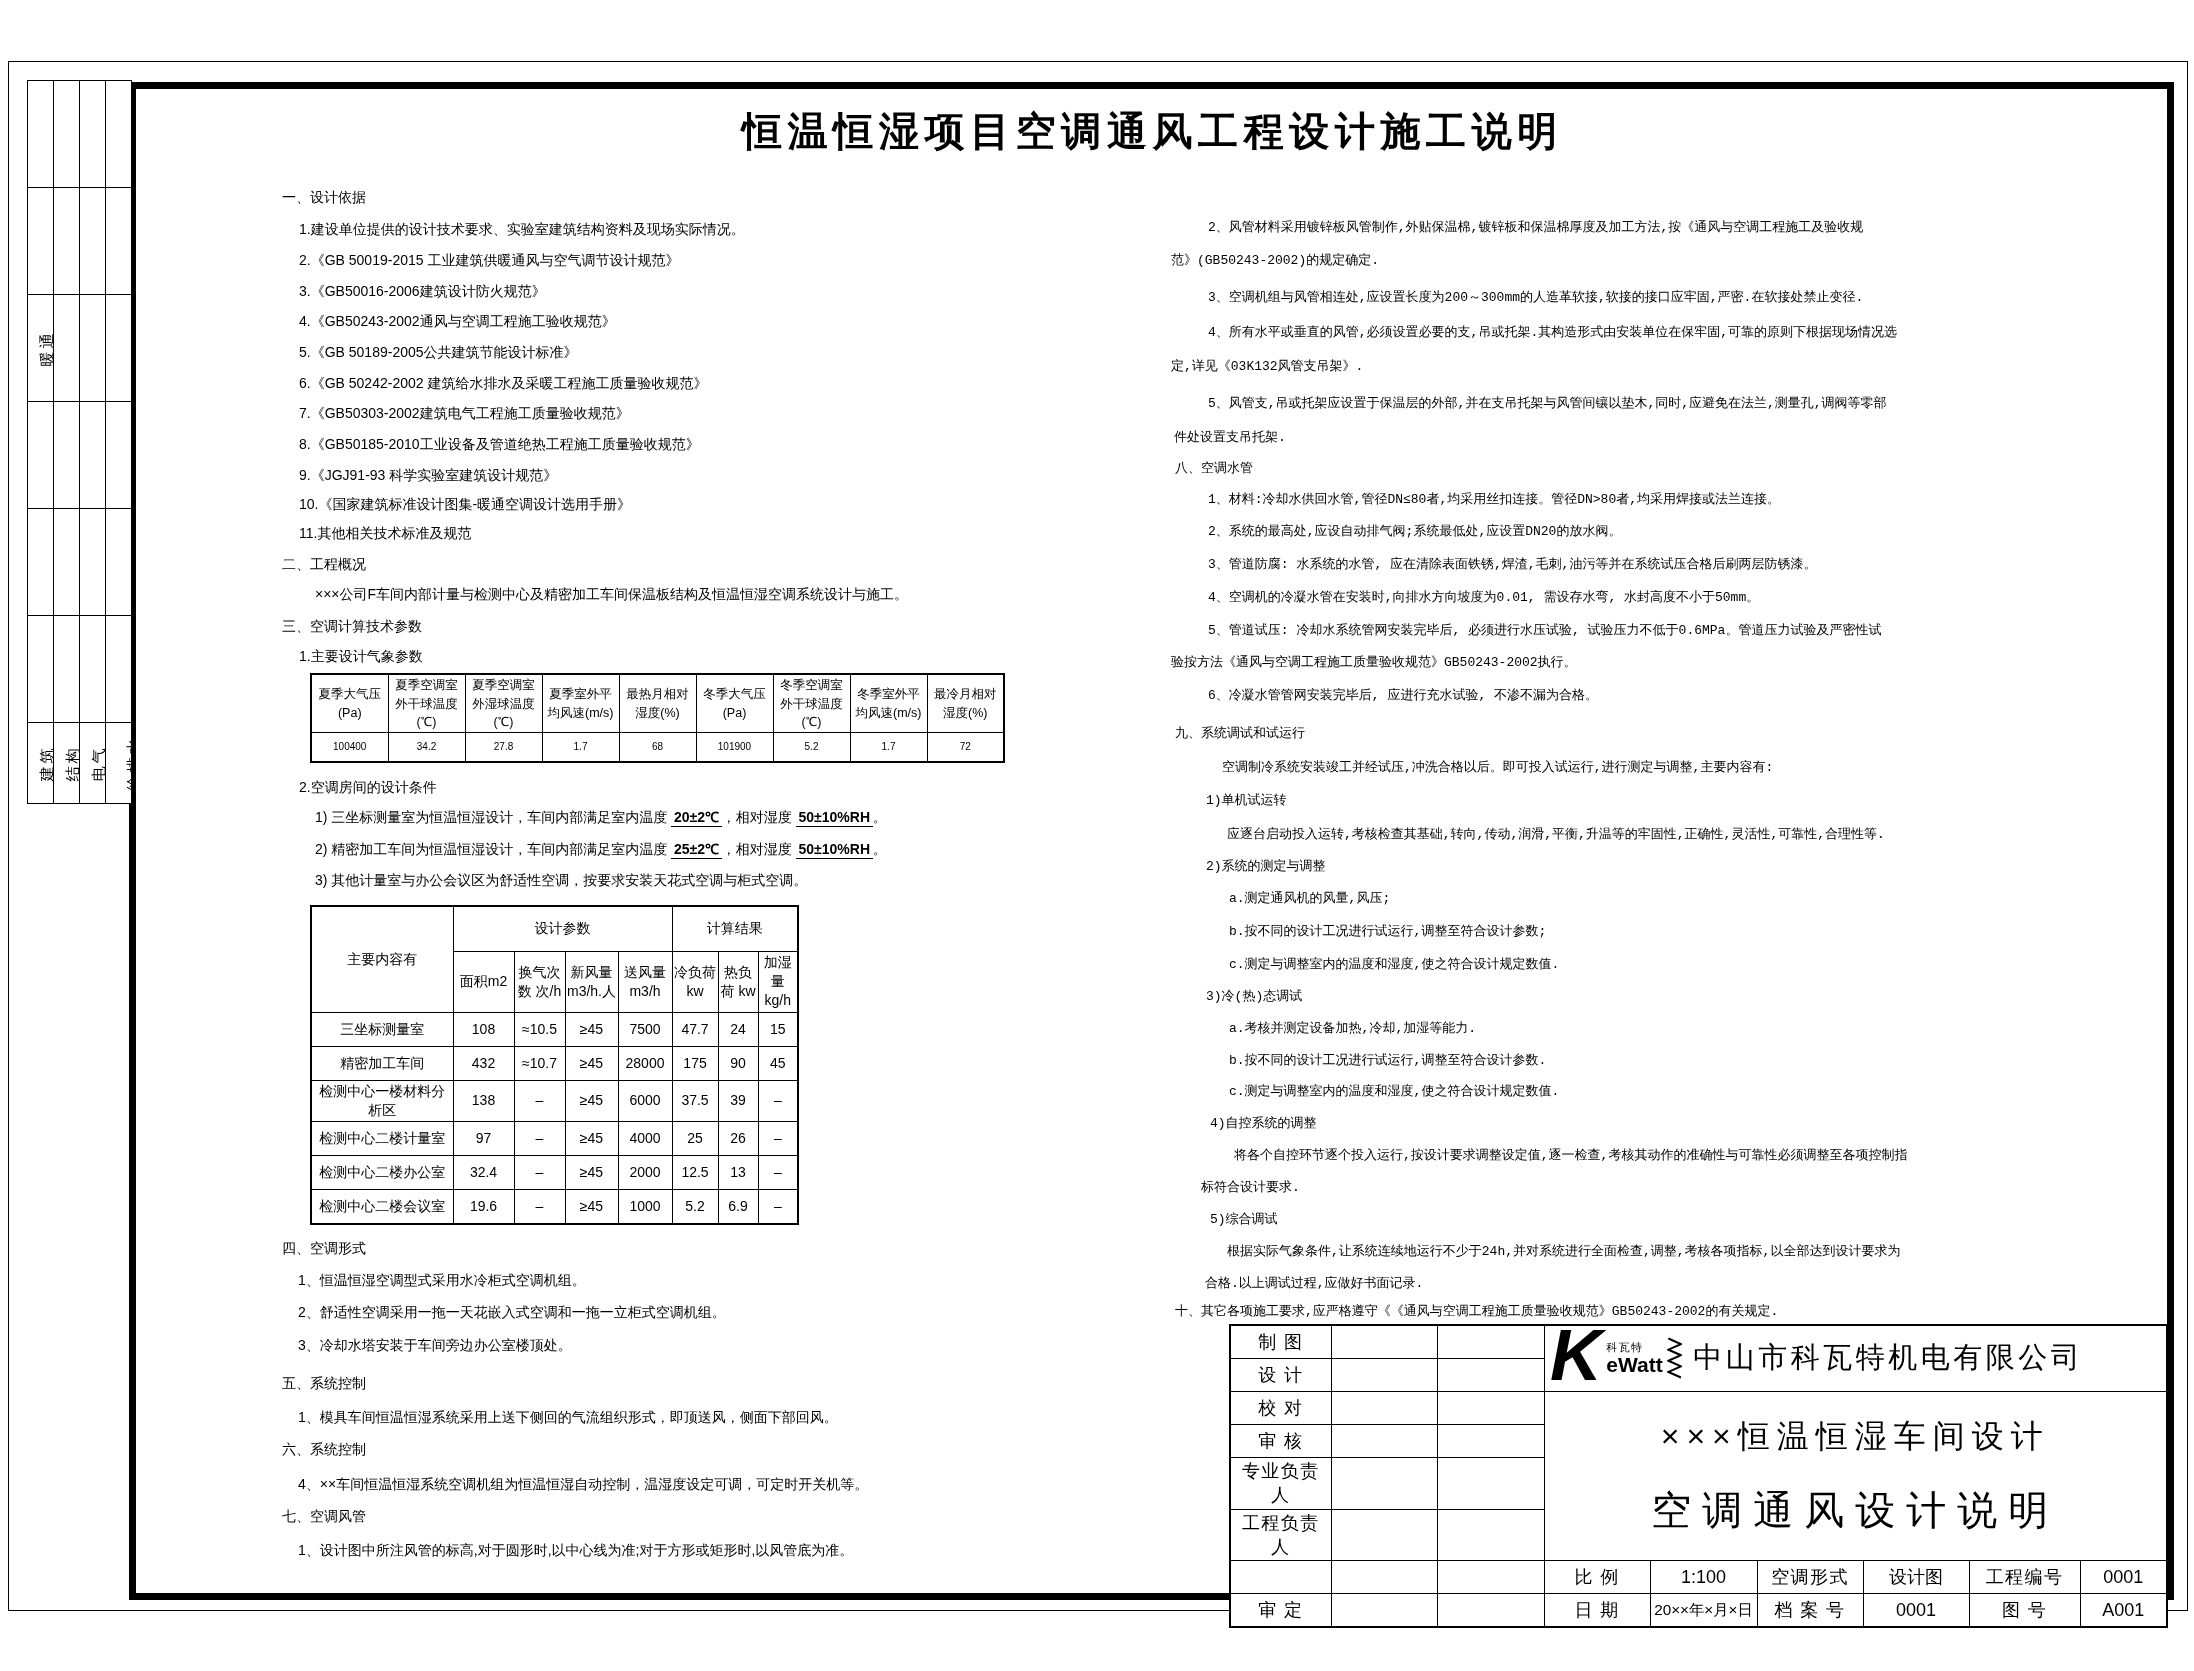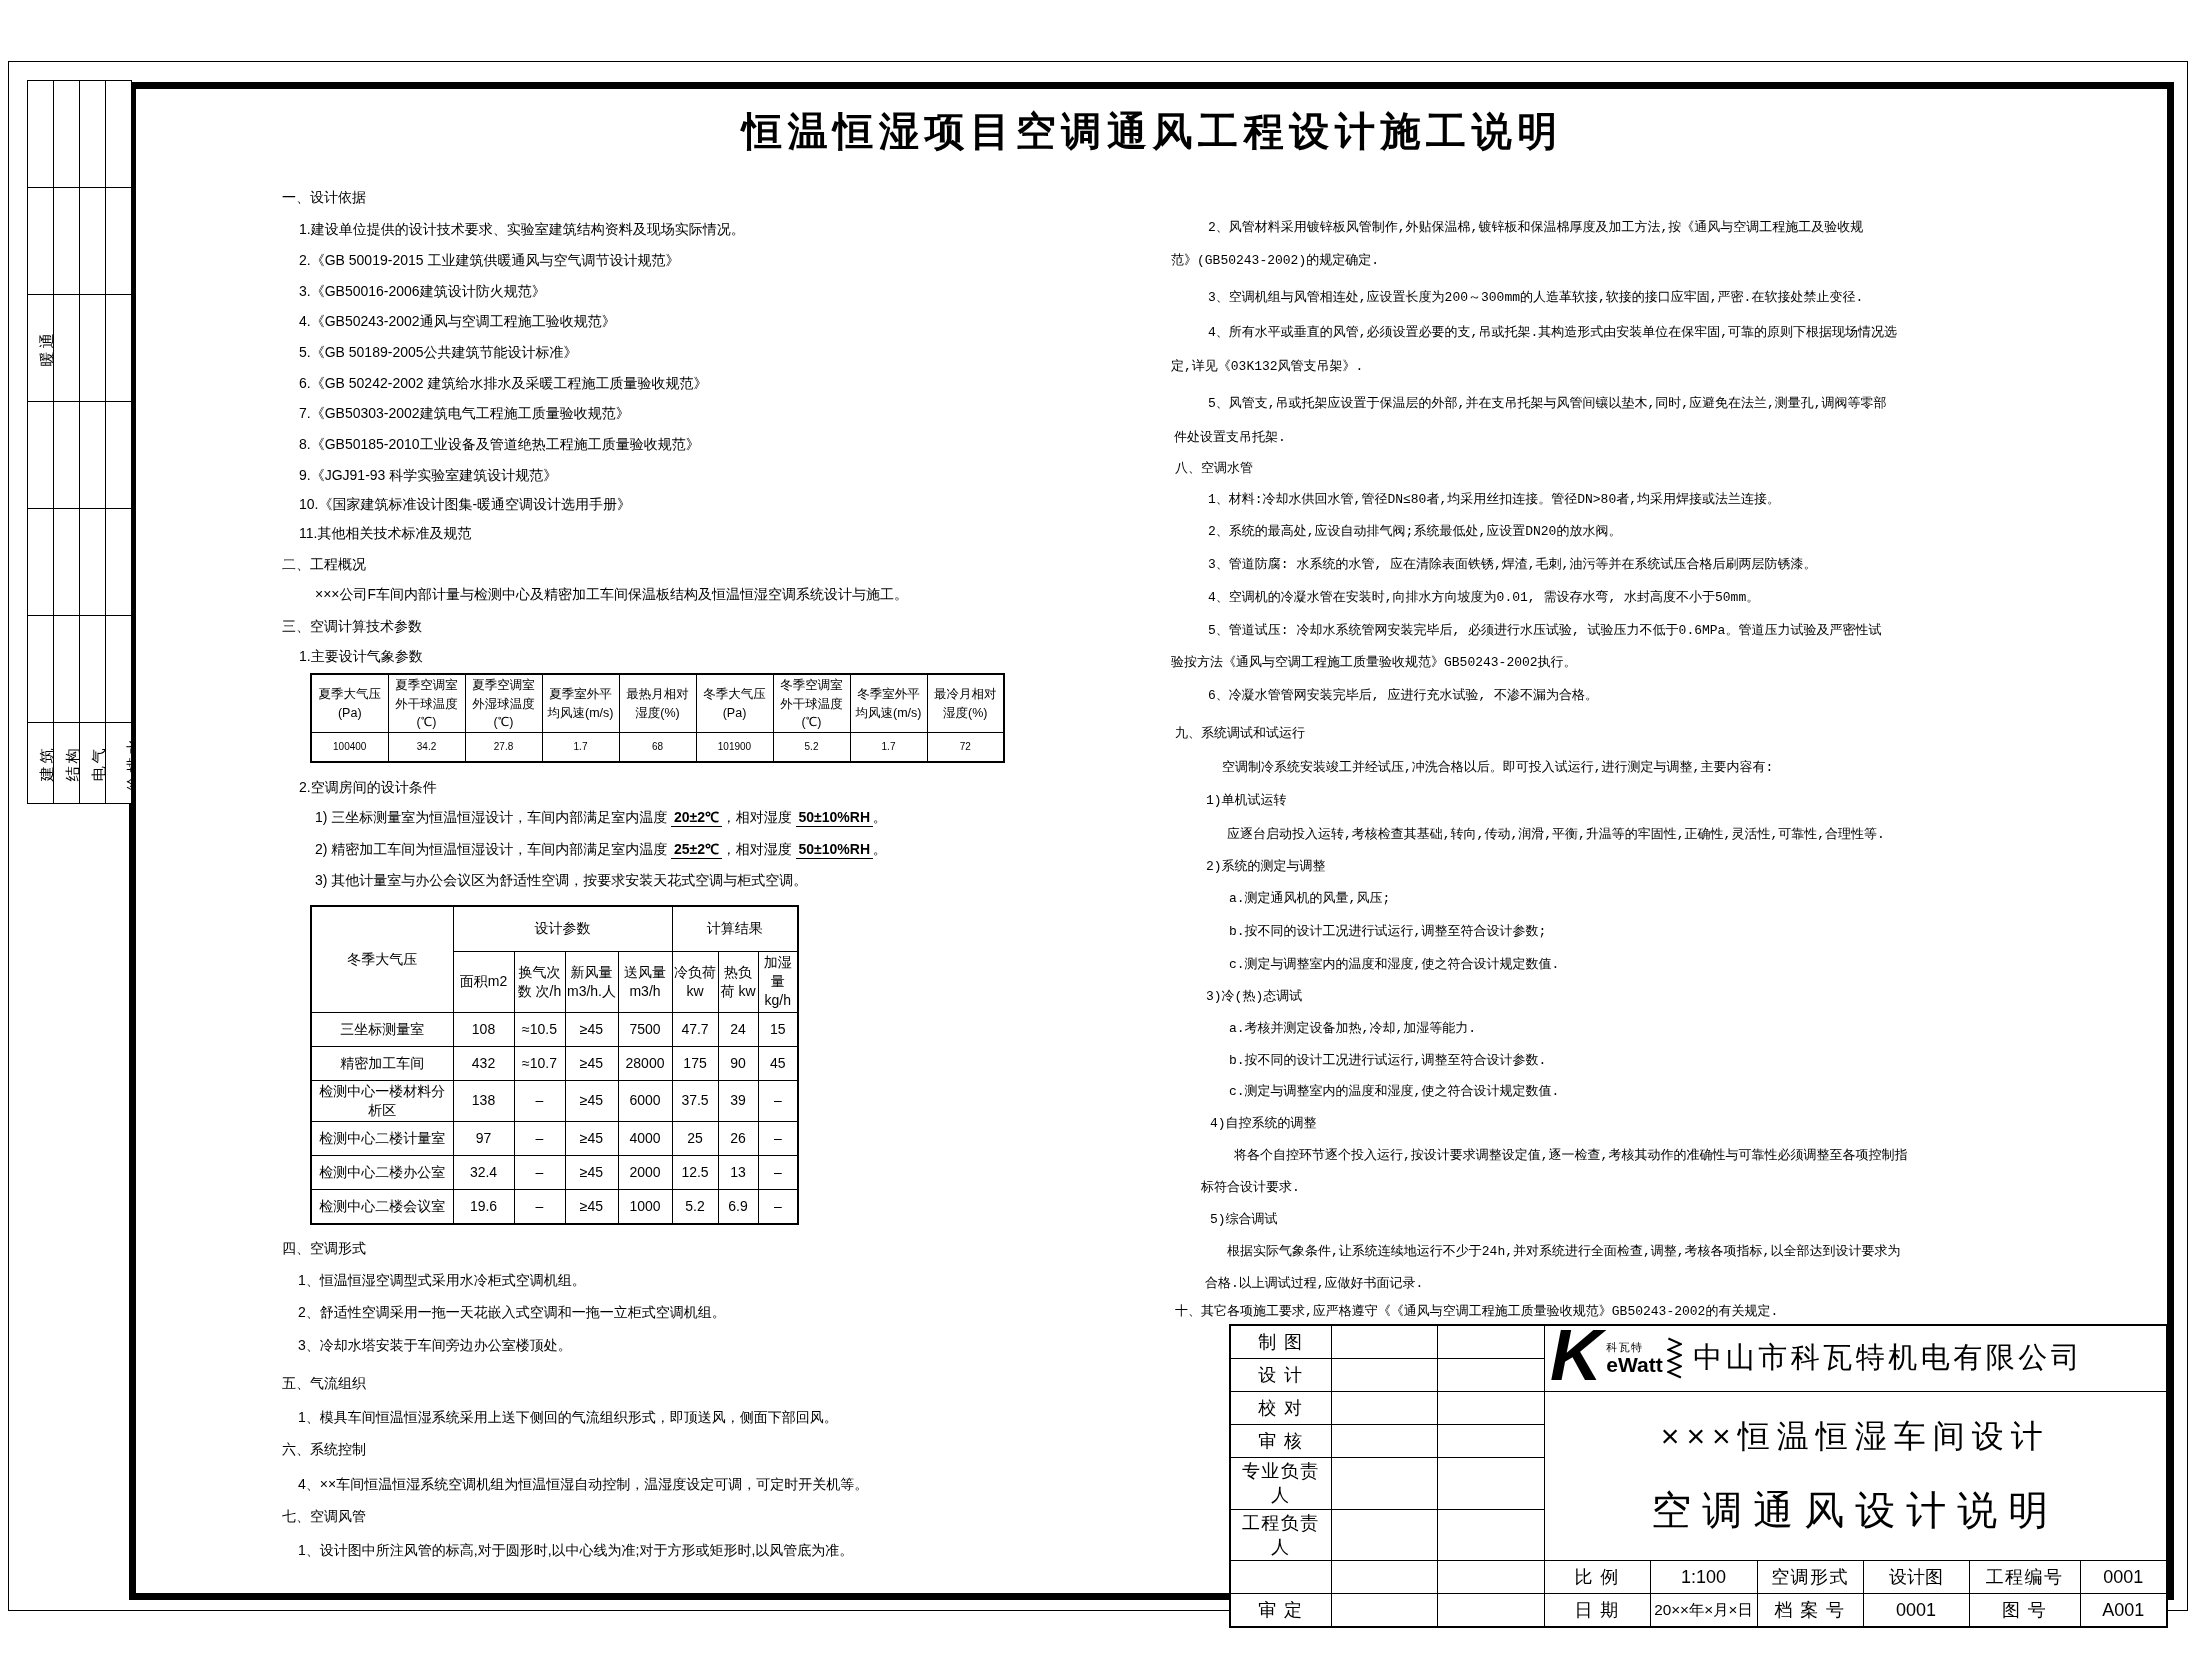--- a/index.html
+++ b/index.html
@@ -171,21 +171,21 @@
         <col style="width:61px">
         <col style="width:51px">
         <col style="width:53px">
         <col style="width:54px">
         <col style="width:46px">
         <col style="width:40px">
         <col style="width:40px">
       </colgroup>
     <tbody>
         <tr style="height:45px">
-      <td rowspan="2">冬季大气压</td>
+      <td rowspan="2">主要内容有</td>
       <td colspan="4">设计参数</td>
       <td colspan="3">计算结果</td>
     </tr>
     <tr style="height:61px">
       <td>面积m2</td>
       <td>换气次数 次/h</td>
       <td>新风量 m3/h.人</td>
       <td>送风量 m3/h</td>
       <td>冷负荷 kw</td>
       <td>热负荷 kw</td>
@@ -252,21 +252,21 @@
       <td>–</td>
     </tr>
   </tbody>
     </table>
 
   <div class="ln" style="top:1240px;left:282px">四、空调形式</div>
   <div class="ln" style="top:1272px;left:298px">1、恒温恒湿空调型式采用水冷柜式空调机组。</div>
   <div class="ln" style="top:1304px;left:298px">2、舒适性空调采用一拖一天花嵌入式空调和一拖一立柜式空调机组。</div>
   <div class="ln" style="top:1337px;left:298px">3、冷却水塔安装于车间旁边办公室楼顶处。</div>
 
-  <div class="ln" style="top:1375px;left:282px">五、气流组织</div>
+  <div class="ln" style="top:1375px;left:282px">五、系统控制</div>
   <div class="ln" style="top:1409px;left:298px">1、模具车间恒温恒湿系统采用上送下侧回的气流组织形式，即顶送风，侧面下部回风。</div>
 
   <div class="ln" style="top:1441px;left:282px">六、系统控制</div>
   <div class="ln" style="top:1476px;left:298px">4、××车间恒温恒湿系统空调机组为恒温恒湿自动控制，温湿度设定可调，可定时开关机等。</div>
 
   <div class="ln" style="top:1508px;left:282px">七、空调风管</div>
   <div class="ln" style="top:1542px;left:298px">1、设计图中所注风管的标高,对于圆形时,以中心线为准;对于方形或矩形时,以风管底为准。</div>
 
   <div class="lnr" style="top:220px;left:1208px">2、风管材料采用镀锌板风管制作,外贴保温棉,镀锌板和保温棉厚度及加工方法,按《通风与空调工程施工及验收规</div>
   <div class="lnr" style="top:253px;left:1171px">范》(GB50243-2002)的规定确定.</div>

